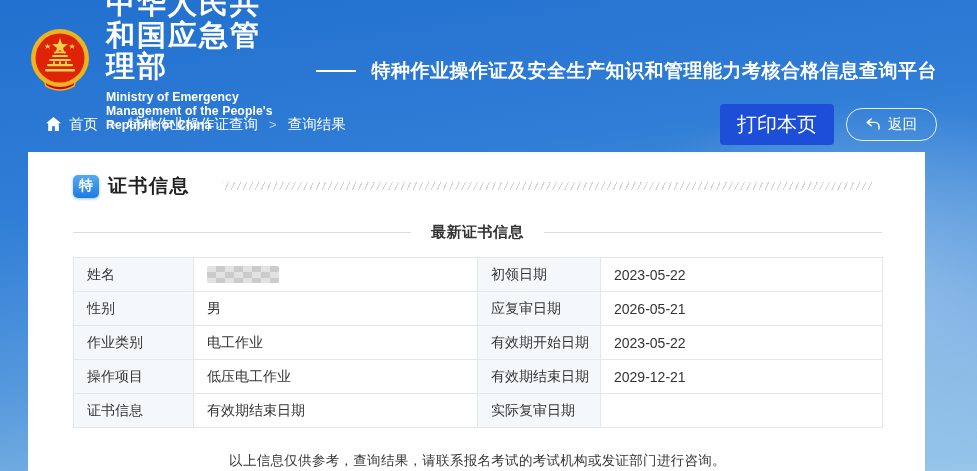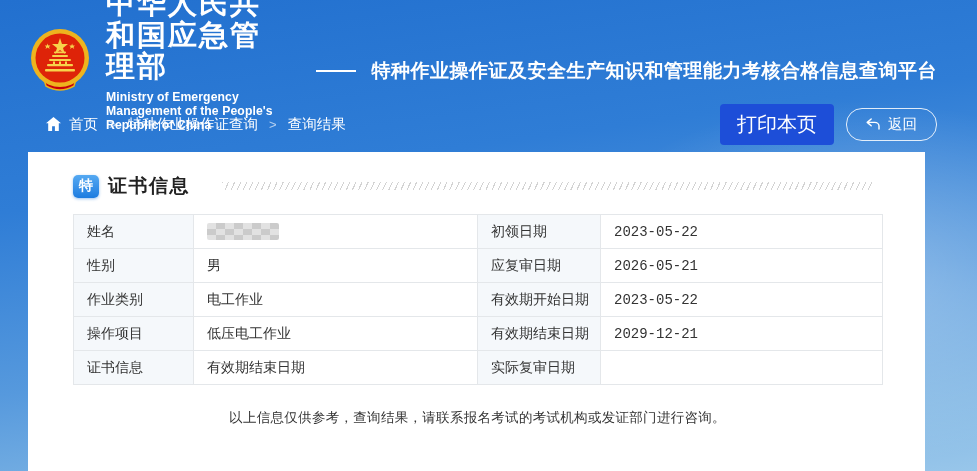--- a/index.html
+++ b/index.html
@@ -59,21 +59,21 @@
   .sec-title { margin-left:9px; font-size:19px; font-weight:bold; color:#222; letter-spacing:1.5px; white-space:nowrap; }
   .hatch {
     flex:1; height:8px; margin-left:32px; margin-right:10px; align-self:center;
     background:repeating-linear-gradient(115deg, #d3d3d3 0 1px, transparent 1px 5.5px);
   }
 
   .cap-row { display:flex; align-items:center; margin-top:24px; }
   .cap-line { flex:1; height:1px; background:#d9dce0; }
   .cap-text { margin:0 20px; font-size:15px; font-weight:bold; color:#333; letter-spacing:.5px; }
 
-  table.cert { border-collapse:collapse; width:100%; table-layout:fixed; margin-top:15px;font-family:Liberation Mono, monospace; }
+  table.cert { border-collapse:collapse; width:100%; table-layout:fixed; margin-top:15px; }
   table.cert td {
     border:1px solid #e4e7ea; height:34px; font-size:14px; color:#333;
     padding:0 8px 0 13px; overflow:hidden; white-space:nowrap;
   }
   td.lab { background:#f5f8fb; }
 
   .pixelate {
     width:72px; height:17px; border-radius:2px; opacity:.85;
     background:
       repeating-conic-gradient(#c3c3c3 0% 25%, #dedede 0% 50%) 0 0 / 18px 12px;
@@ -138,20 +138,25 @@
 </div>
 
 <div class="panel">
 
   <div class="sec-head">
     <div class="badge">特</div>
     <div class="sec-title">证书信息</div>
     <div class="hatch"></div>
   </div>
 
+  <div class="cap-row">
+    <div class="cap-line"></div>
+    <div class="cap-text">最新证书信息</div>
+    <div class="cap-line"></div>
+  </div>
 
   <table class="cert">
     <colgroup>
       <col style="width:120px">
         <col style="width:284px">
         <col style="width:123px">
         <col style="width:282px">
     </colgroup>
     <tbody>
   <tr>

